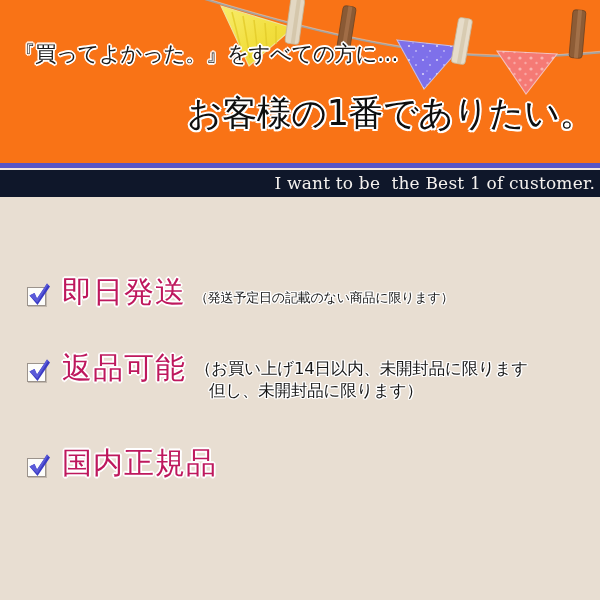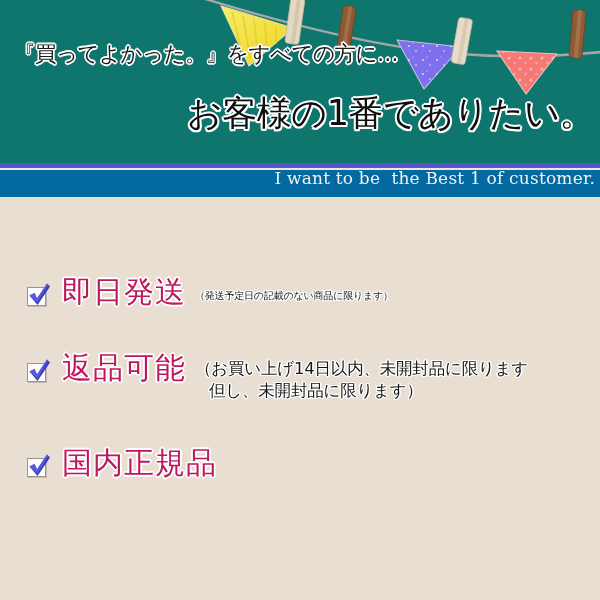--- a/index.html
+++ b/index.html
@@ -19,21 +19,21 @@
     height: 600px;
     background: #e8ded2;
   }
 
   
   .hero {
     position: absolute;
     left: 0; top: 0;
     width: 600px;
     height: 163px;
-    background: #0f766e;
+    background: #f97316;
     overflow: hidden;
   }
 
   .bunting-svg {
     position: absolute;
     left: 0; top: 0;
     width: 600px;
     height: 110px;
   }
 
@@ -78,23 +78,23 @@
     left: 0; top: 168px;
     width: 600px;
     height: 2px;
     background: #efe6e2;
   }
   .dark-bar {
     position: absolute;
     left: 0; top: 170px;
     width: 600px;
     height: 27px;
-    background: #0369a1;
+    background: #0f172a;
     display: flex;
-    align-items: flex-start;
+    align-items: center;
     justify-content: flex-end;
   }
   .dark-bar-text {
     font-family: "DejaVu Serif", "Liberation Serif", serif;
     font-size: 17px;
     color: #f4f1ee;
     letter-spacing: 0.2px;
     white-space: pre;
     padding-right: 5px;
     line-height: 1;
@@ -147,21 +147,21 @@
     font-size: 30px;
     line-height: 1.08;
     color: #be185d;
     letter-spacing: 1px;
     text-shadow:
       1.8px 0 0 #fff, -1.8px 0 0 #fff, 0 1.8px 0 #fff, 0 -1.8px 0 #fff,
       1.3px 1.3px 0 #fff, -1.3px 1.3px 0 #fff, 1.3px -1.3px 0 #fff, -1.3px -1.3px 0 #fff;
   }
 
   .feature-note {
-    font-size: 10px;
+    font-size: 13px;
     line-height: 1.32;
     color: #161616;
     letter-spacing: -0.2px;
     margin-left: 9px;
     align-self: flex-start;
     text-shadow:
       1.4px 0 0 #fff, -1.4px 0 0 #fff, 0 1.4px 0 #fff, 0 -1.4px 0 #fff,
       1px 1px 0 #fff, -1px 1px 0 #fff, 1px -1px 0 #fff, -1px -1px 0 #fff;
   }
   .feature-note.one-line { margin-top: 13px; }

